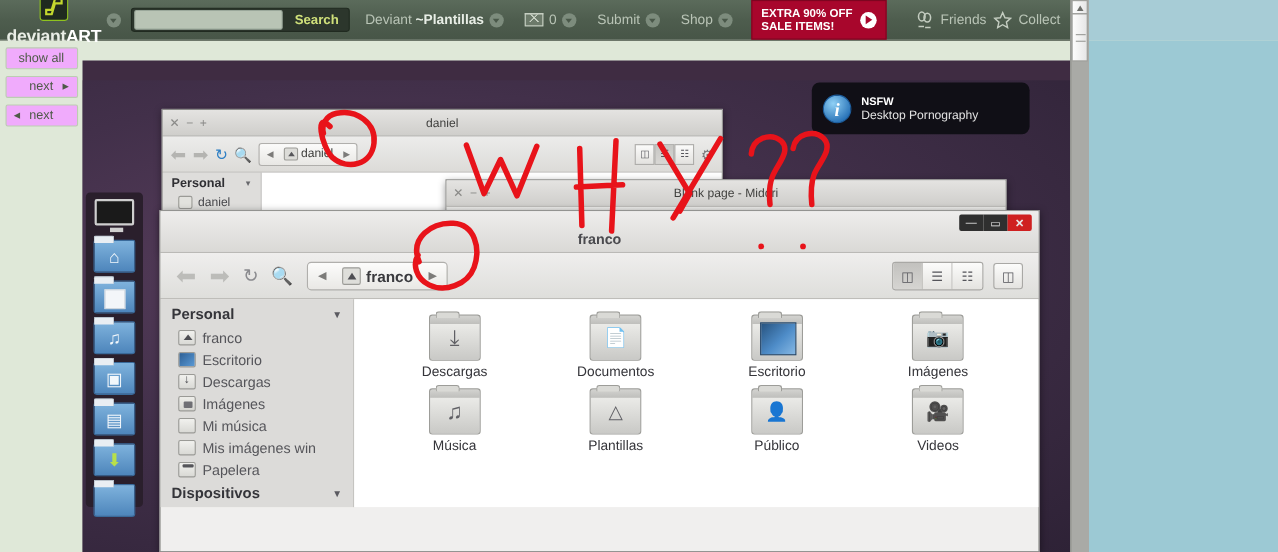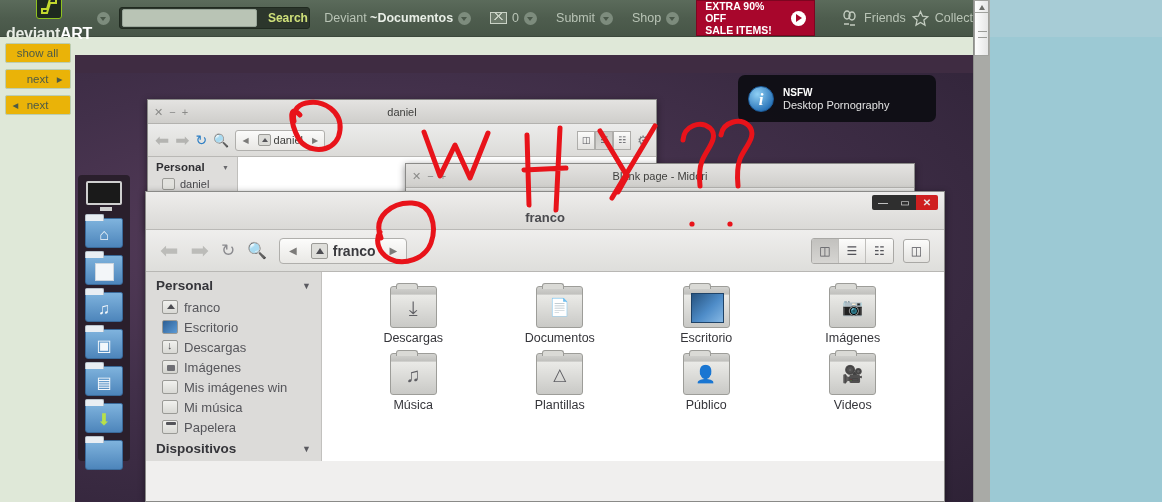--- a/index.html
+++ b/index.html
@@ -75,21 +75,21 @@
   .ico-friends, .ico-collect { width:17px;height:17px;display:inline-block;position:relative; }
   .ico-friends svg, .ico-collect svg { display:block; }
 
   
   .da-left {
     position:absolute; left:0; top:37px; width:75px; height:465px;
     background:#dfe8d8;
   }
   .da-btn {
     display:block; width:66px; margin:6px auto 0 auto; height:20px;
-    background:#eab308; border:1px solid #bccdb2; border-radius:2px;
+    background:#f0abfc; border:1px solid #bccdb2; border-radius:2px;
     color:#4d5a47; font-size:11.5px; line-height:18px; text-align:center;
     font-family:"Liberation Sans", sans-serif; cursor:pointer; position:relative;
   }
   .da-btn.next::after { content:"\25B8"; position:absolute; right:7px; }
   .da-btn.prev::before { content:"\25C2"; position:absolute; left:7px; }
 
   
   .page-blue {
     position:absolute; left:990px; top:37px; width:172px; height:465px;
     background:#9cc9d4;
@@ -355,21 +355,21 @@
       <span class="da-logo-text"><span>deviant</span><span class="art">ART</span></span>
     </div>
     <span class="caret"></span>
 
     <div class="da-search">
       <input class="da-search-input" value="" placeholder="" style="">
       <button class="da-search-btn">Search</button>
     </div>
 
     <div class="da-item da-gap">
-      <span>Deviant</span>&nbsp;<span class="strong">~Documentos</span>
+      <span>Deviant</span>&nbsp;<span class="strong">~Plantillas</span>
     </div>
     <span class="caret"></span>
 
     <div class="da-item da-gap">
       <span class="env-icon"></span>
       <span>0</span>
     </div>
     <span class="caret"></span>
 
     <div class="da-item da-gap">Submit</div>
@@ -619,25 +619,25 @@
           <div class="fr-side-row">
               <span class="ic dl"></span>
               <span>Descargas</span>
             </div>
           <div class="fr-side-row">
               <span class="ic img"></span>
               <span>Imágenes</span>
             </div>
           <div class="fr-side-row">
               <span class="ic"></span>
-              <span>Mis imágenes win</span>
+              <span>Mi música</span>
             </div>
           <div class="fr-side-row">
               <span class="ic"></span>
-              <span>Mi música</span>
+              <span>Mis imágenes win</span>
             </div>
           <div class="fr-side-row">
               <span class="ic trash"></span>
               <span>Papelera</span>
             </div>
           <div class="fr-side-head" style="padding-top:4px;">
             <span>Dispositivos</span>
             <span style="font-size:9px;color:#5a5a60;">▼</span>
           </div>
         </div>

